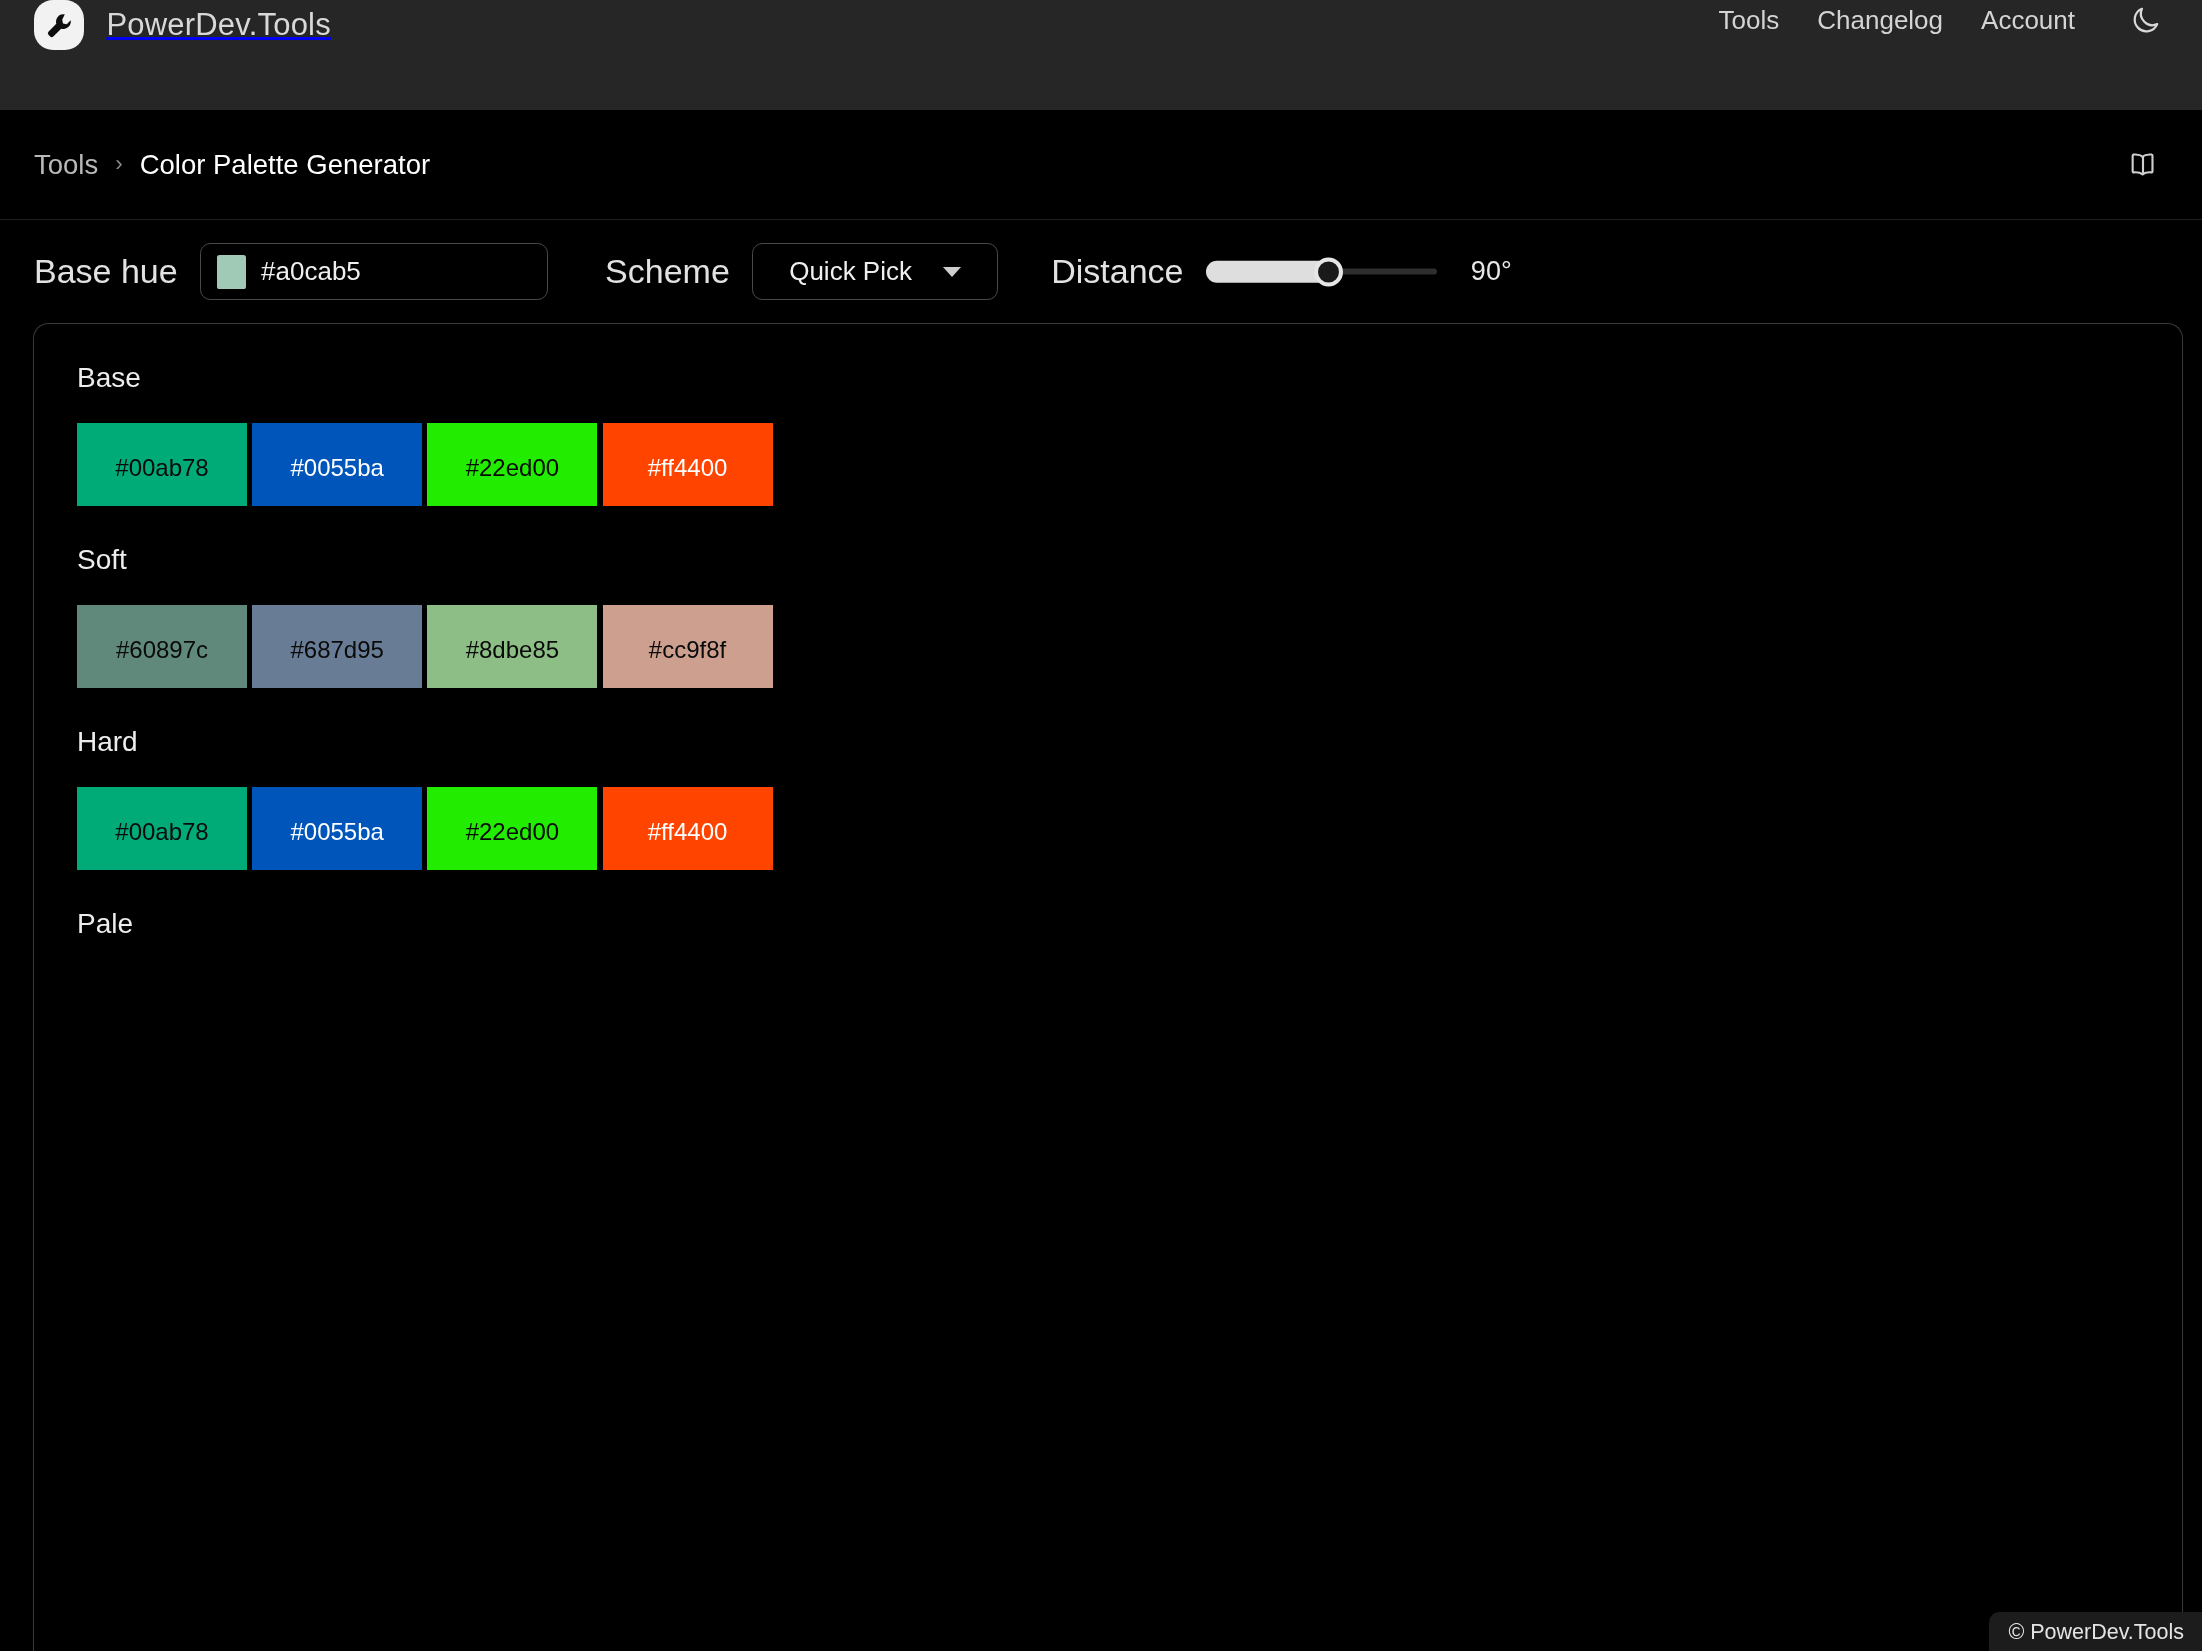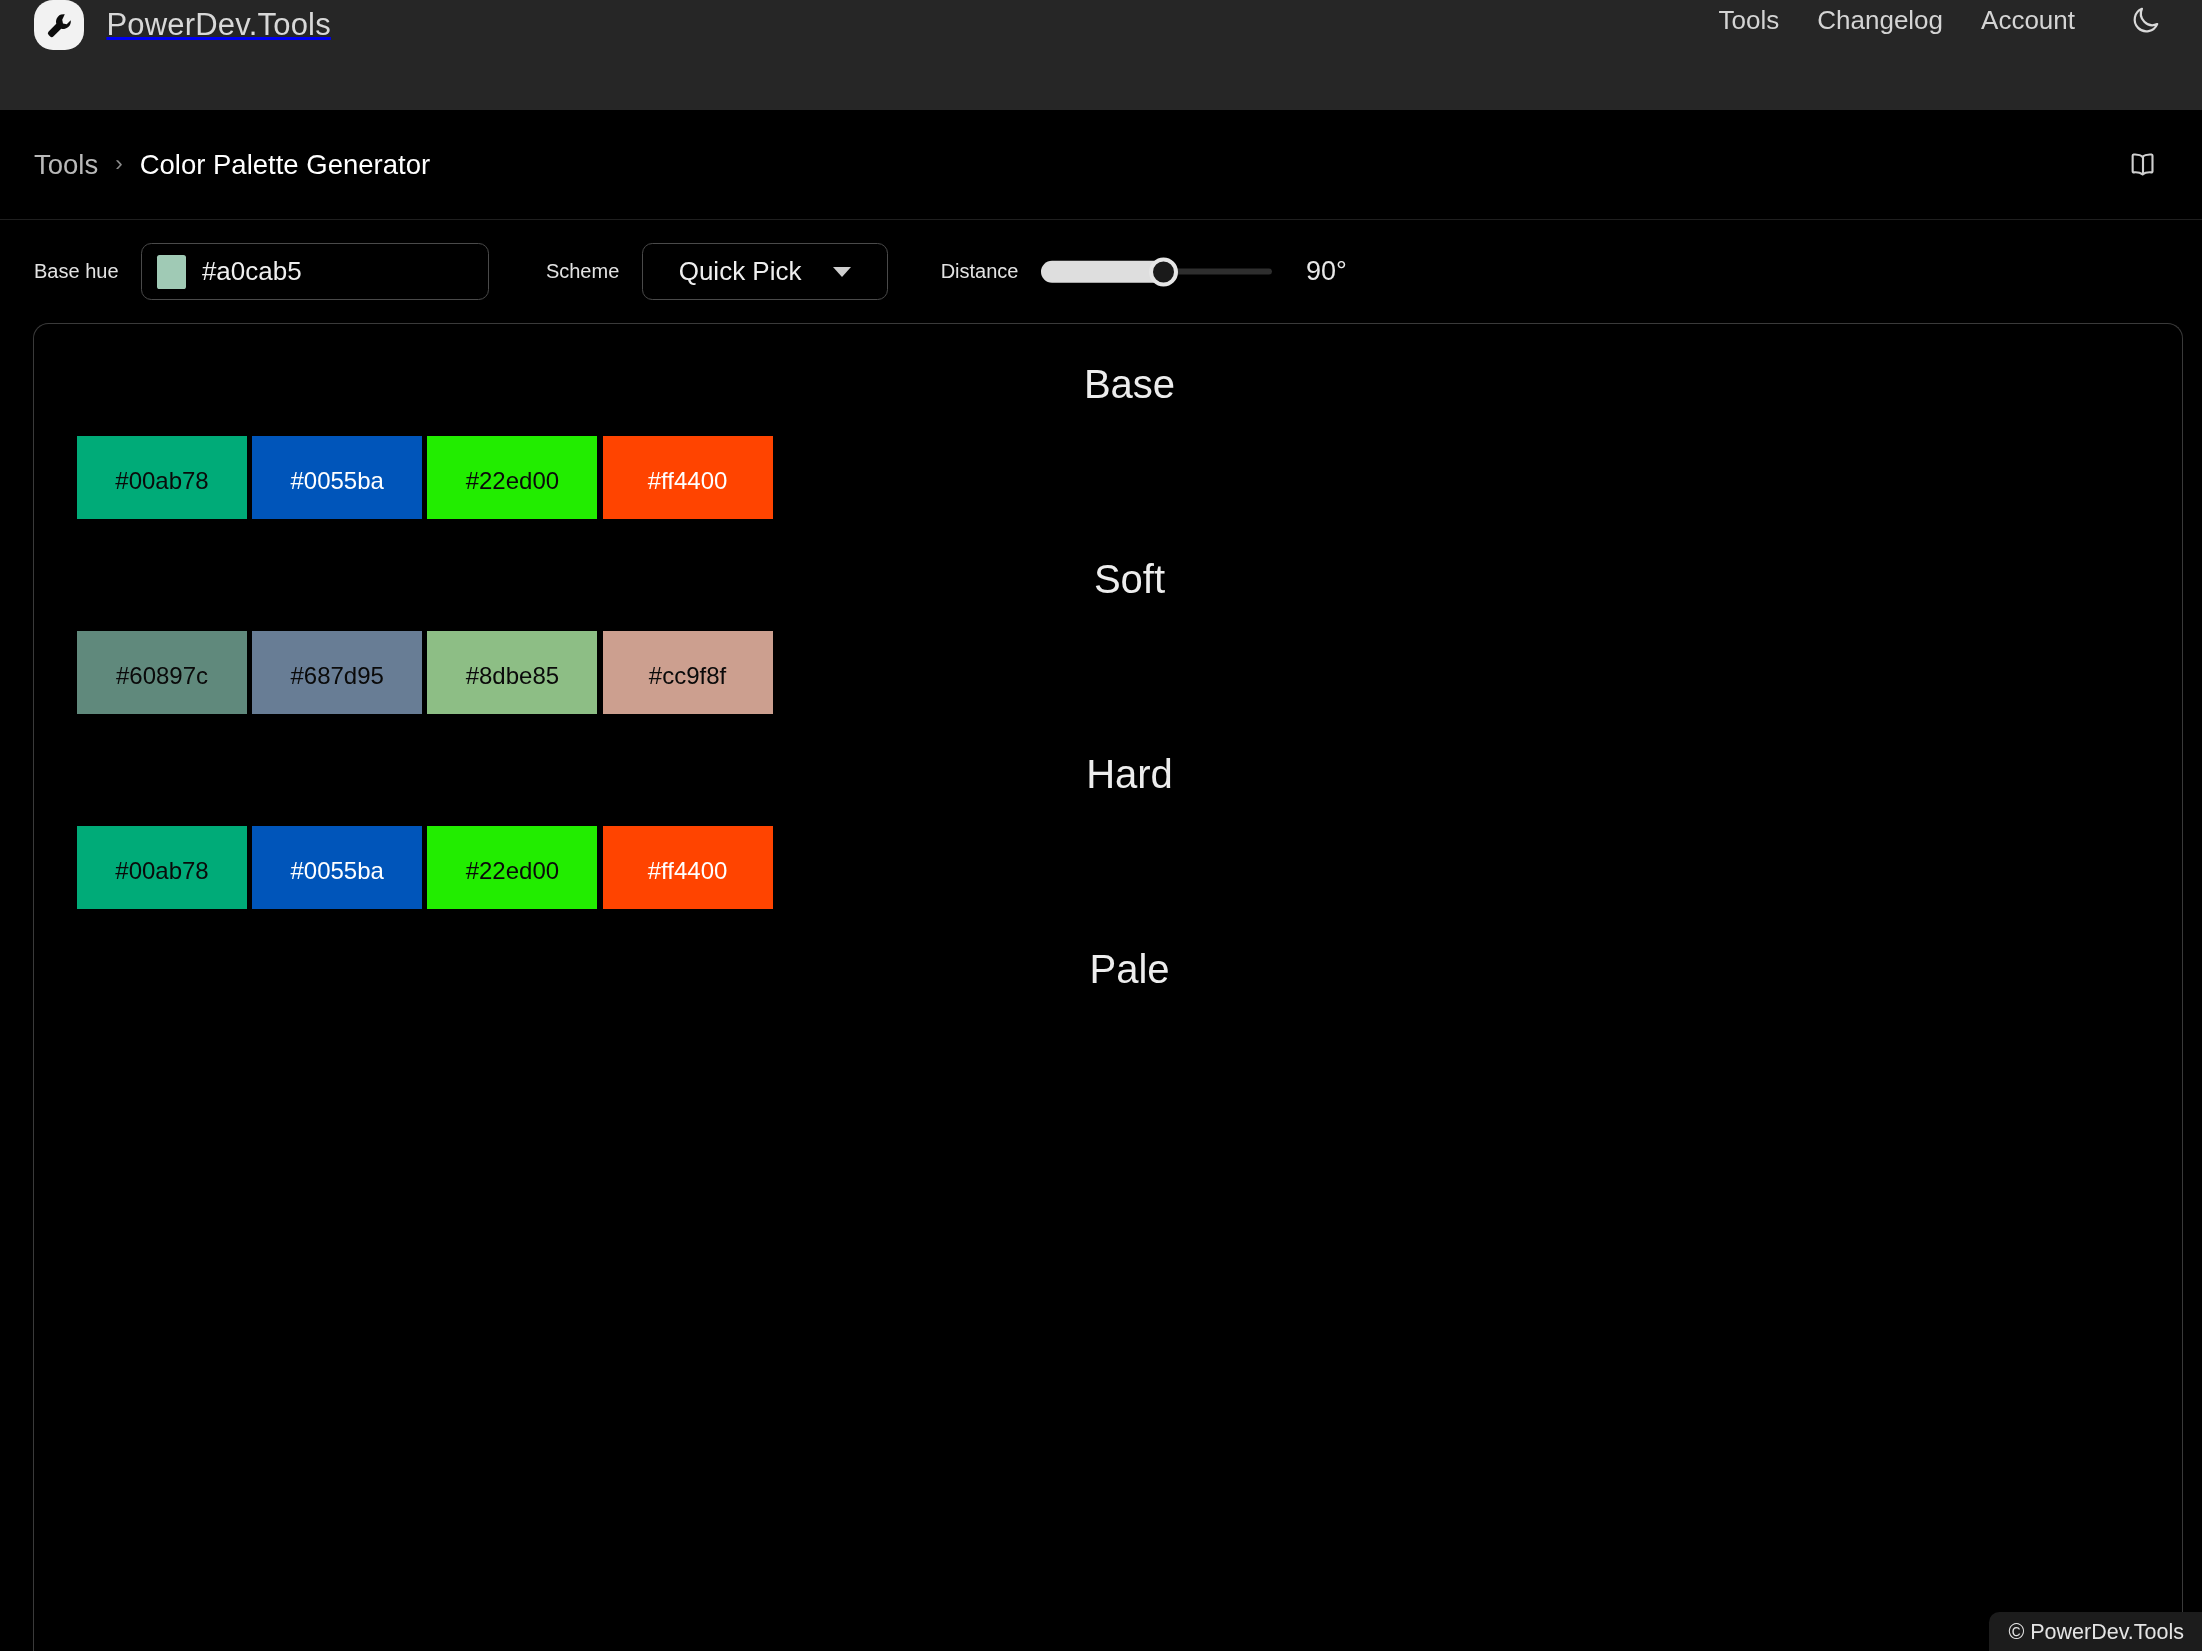--- a/index.html
+++ b/index.html
@@ -83,21 +83,21 @@
   
   .controls {
     position: absolute; top: 110px; left: 0;
     width: 2203px; height: 103px;
     display: flex; align-items: center;
     padding-left: 34px;
     gap: 0;
   }
   .ctrl-group { display: flex; align-items: center; }
   .ctrl-label {
-    font-size: 20px; color: #e2e2e2; white-space: nowrap;
+    font-size: 34px; color: #e2e2e2; white-space: nowrap;
   }
   .hue-field {
     margin-left: 22.4px;
     width: 348px; height: 57px;
     border: 0.9px solid #4a4a4a;
     border-radius: 10.3px;
     background: #000;
     display: flex; align-items: center;
     padding: 0 15.5px;
     gap: 15.5px;
@@ -172,25 +172,24 @@
     top: 213px; left: 33px;
     width: 2150px; height: 1328px;
     border: 0.9px solid #3a3a3a;
     border-radius: 15.5px 15.5px 0 0;
     border-bottom: none;
     background: #000;
     padding: 38px 0 0 43px;
     overflow: hidden;
   }
   .group-title {
-    font-size: 40px;
+    font-size: 28px;
     color: #ededed;
     font-weight: 400;
     margin-bottom: 29px;
-    text-align: center;
   }
   .group + .group { margin-top: 38px; }
   .swatch-row { display: flex; gap: 5.2px; }
   .swatch {
     width: 170px; height: 83px;
     display: flex; align-items: center; justify-content: center;
     font-size: 24px;
     cursor: pointer;
     padding-top: 6.9px;
   }

